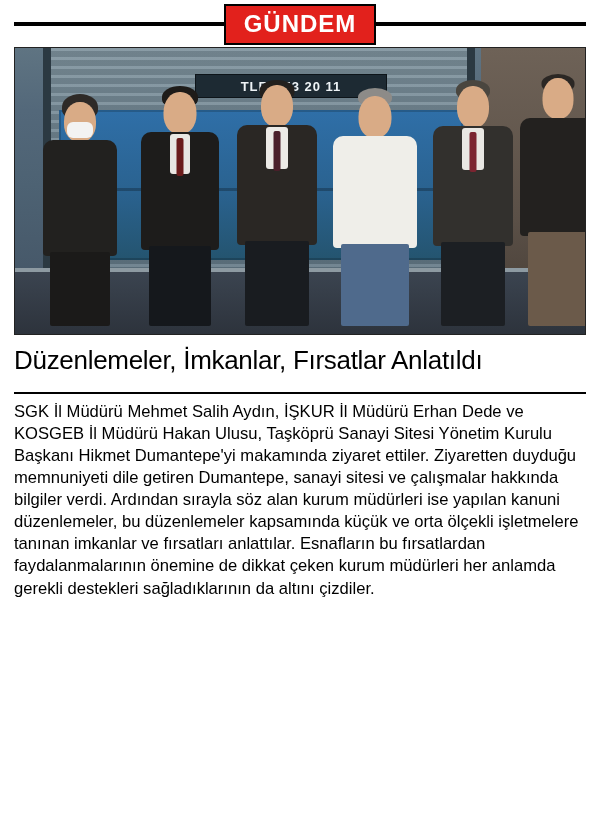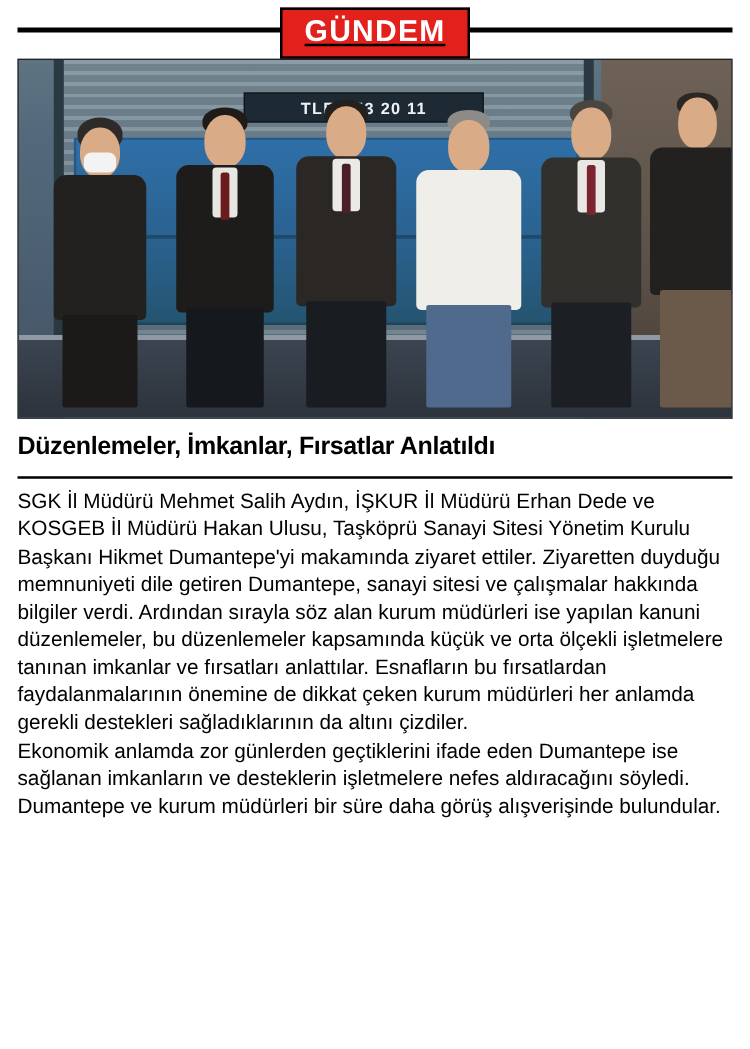--- a/index.html
+++ b/index.html
@@ -22,23 +22,22 @@
     padding: 0 14px;
     background: #ffffff;
   }
 
   
   .masthead {
     position: relative;
     height: 36px;
     margin-top: 6px;
     display: flex;
-    align-items: flex-start;
+    align-items: center;
     justify-content: center;
-    text-decoration: underline;
   }
   .masthead .rule {
     position: absolute;
     left: 0;
     right: 0;
     top: 16px;
     height: 4px;
     background: #000000;
   }
   .masthead .badge {
@@ -167,22 +166,22 @@
   }
   .mask {
     position: absolute; left: 50%; transform: translateX(-50%);
     background: #f3f3f3;
     border-radius: 6px;
   }
 
   
   .headline {
     margin-top: 11px;
-    font-size: 20px;
-    font-weight: bold;
+    font-size: 26px;
+    font-weight: normal;
     line-height: 1.1;
     letter-spacing: -0.3px;
     font-family: "Liberation Sans", sans-serif;
   }
   .headline-rule {
     margin-top: 7px;
     height: 2px;
     background: #000000;
   }
 
@@ -269,16 +268,15 @@
         <div class="legs" style="top:158px; width:60px; height:94px; background:#6b5a4a;"></div>
       </div>
     </div>
   </div>
 
   <h1 class="headline">Düzenlemeler, İmkanlar, Fırsatlar Anlatıldı</h1>
   <div class="headline-rule"></div>
 
   <div class="body-copy">
     <p>SGK İl Müdürü Mehmet Salih Aydın, İŞKUR İl Müdürü Erhan Dede ve KOSGEB İl Müdürü Hakan Ulusu, Taşköprü Sanayi Sitesi Yönetim Kurulu Başkanı Hikmet Dumantepe'yi makamında ziyaret ettiler. Ziyaretten duyduğu memnuniyeti dile getiren Dumantepe, sanayi sitesi ve çalışmalar hakkında bilgiler verdi. Ardından sırayla söz alan kurum müdürleri ise yapılan kanuni düzenlemeler, bu düzenlemeler kapsamında küçük ve orta ölçekli işletmelere tanınan imkanlar ve fırsatları anlattılar. Esnafların bu fırsatlardan faydalanmalarının önemine de dikkat çeken kurum müdürleri her anlamda gerekli destekleri sağladıklarının da altını çizdiler.</p>
-    <p>Ekonomik anlamda zor günlerden geçtiklerini ifade eden Dumantepe ise sağlanan imkanların ve desteklerin işletmelere nefes aldıracağını söyledi. Dumantepe ve kurum müdürleri bir süre daha görüş alışverişinde bulundular.</p>
   </div>
 
 </div>
 
 </body></html>

